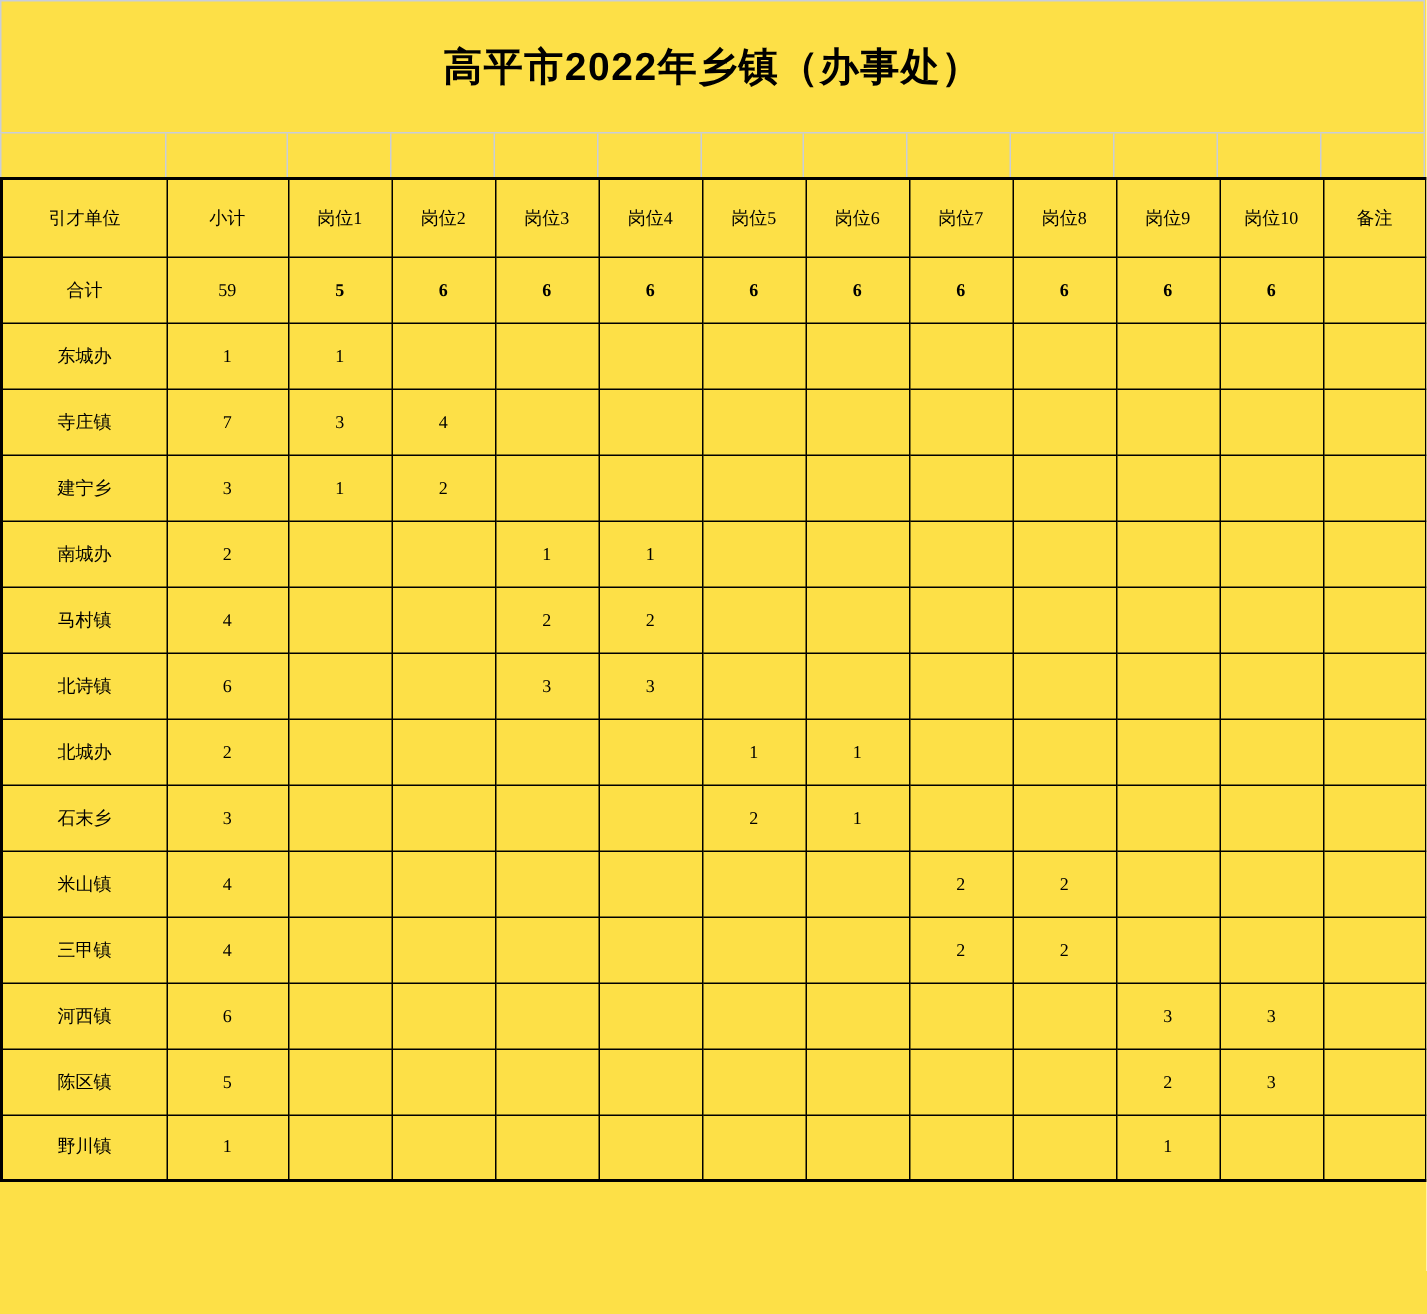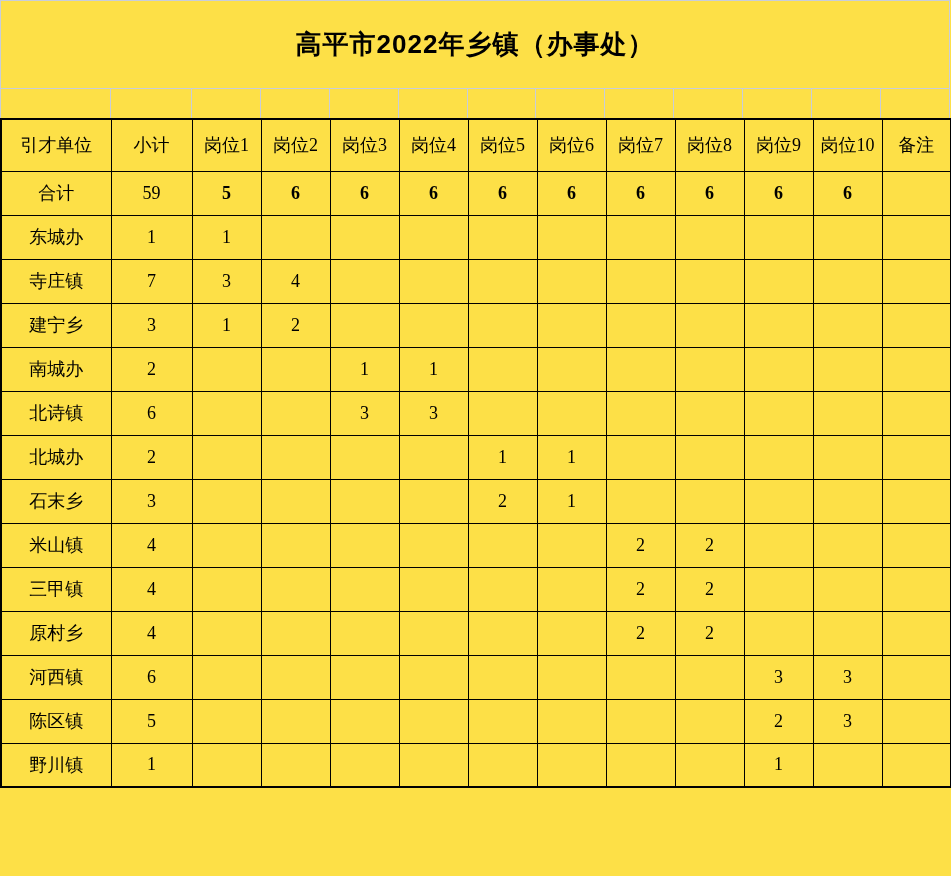--- a/index.html
+++ b/index.html
@@ -44,21 +44,21 @@
     border-right: 1px solid #c8cdda;
     height: 100%;
   }
 
   
   table.alloc {
     width: 950px;
     table-layout: fixed;
     border-collapse: collapse;
     border: 2px solid #000000;
-    font-size: 18px;
+    font-size: 12px;
   }
   table.alloc th,
   table.alloc td {
     border: 1px solid #000000;
     text-align: center;
     vertical-align: middle;
     overflow: hidden;
     white-space: nowrap;
   }
   table.alloc th {
@@ -200,20 +200,35 @@
           <td class="post">1</td>
           <td class="post"></td>
           <td class="post"></td>
           <td class="post"></td>
           <td class="post"></td>
           <td class="post"></td>
           <td class="post"></td>
           <td class="remark"></td>
         </tr>
         <tr class="unit-row">
+          <td class="unit">马村镇</td>
+          <td class="subtotal">4</td>
+          <td class="post"></td>
+          <td class="post"></td>
+          <td class="post">2</td>
+          <td class="post">2</td>
+          <td class="post"></td>
+          <td class="post"></td>
+          <td class="post"></td>
+          <td class="post"></td>
+          <td class="post"></td>
+          <td class="post"></td>
+          <td class="remark"></td>
+        </tr>
+        <tr class="unit-row">
           <td class="unit">北诗镇</td>
           <td class="subtotal">6</td>
           <td class="post"></td>
           <td class="post"></td>
           <td class="post">3</td>
           <td class="post">3</td>
           <td class="post"></td>
           <td class="post"></td>
           <td class="post"></td>
           <td class="post"></td>
@@ -275,35 +290,20 @@
           <td class="post"></td>
           <td class="post"></td>
           <td class="post"></td>
           <td class="post">2</td>
           <td class="post">2</td>
           <td class="post"></td>
           <td class="post"></td>
           <td class="remark"></td>
         </tr>
         <tr class="unit-row">
-          <td class="unit">原村乡</td>
-          <td class="subtotal">4</td>
-          <td class="post"></td>
-          <td class="post"></td>
-          <td class="post"></td>
-          <td class="post"></td>
-          <td class="post"></td>
-          <td class="post"></td>
-          <td class="post">2</td>
-          <td class="post">2</td>
-          <td class="post"></td>
-          <td class="post"></td>
-          <td class="remark"></td>
-        </tr>
-        <tr class="unit-row">
           <td class="unit">河西镇</td>
           <td class="subtotal">6</td>
           <td class="post"></td>
           <td class="post"></td>
           <td class="post"></td>
           <td class="post"></td>
           <td class="post"></td>
           <td class="post"></td>
           <td class="post"></td>
           <td class="post"></td>

